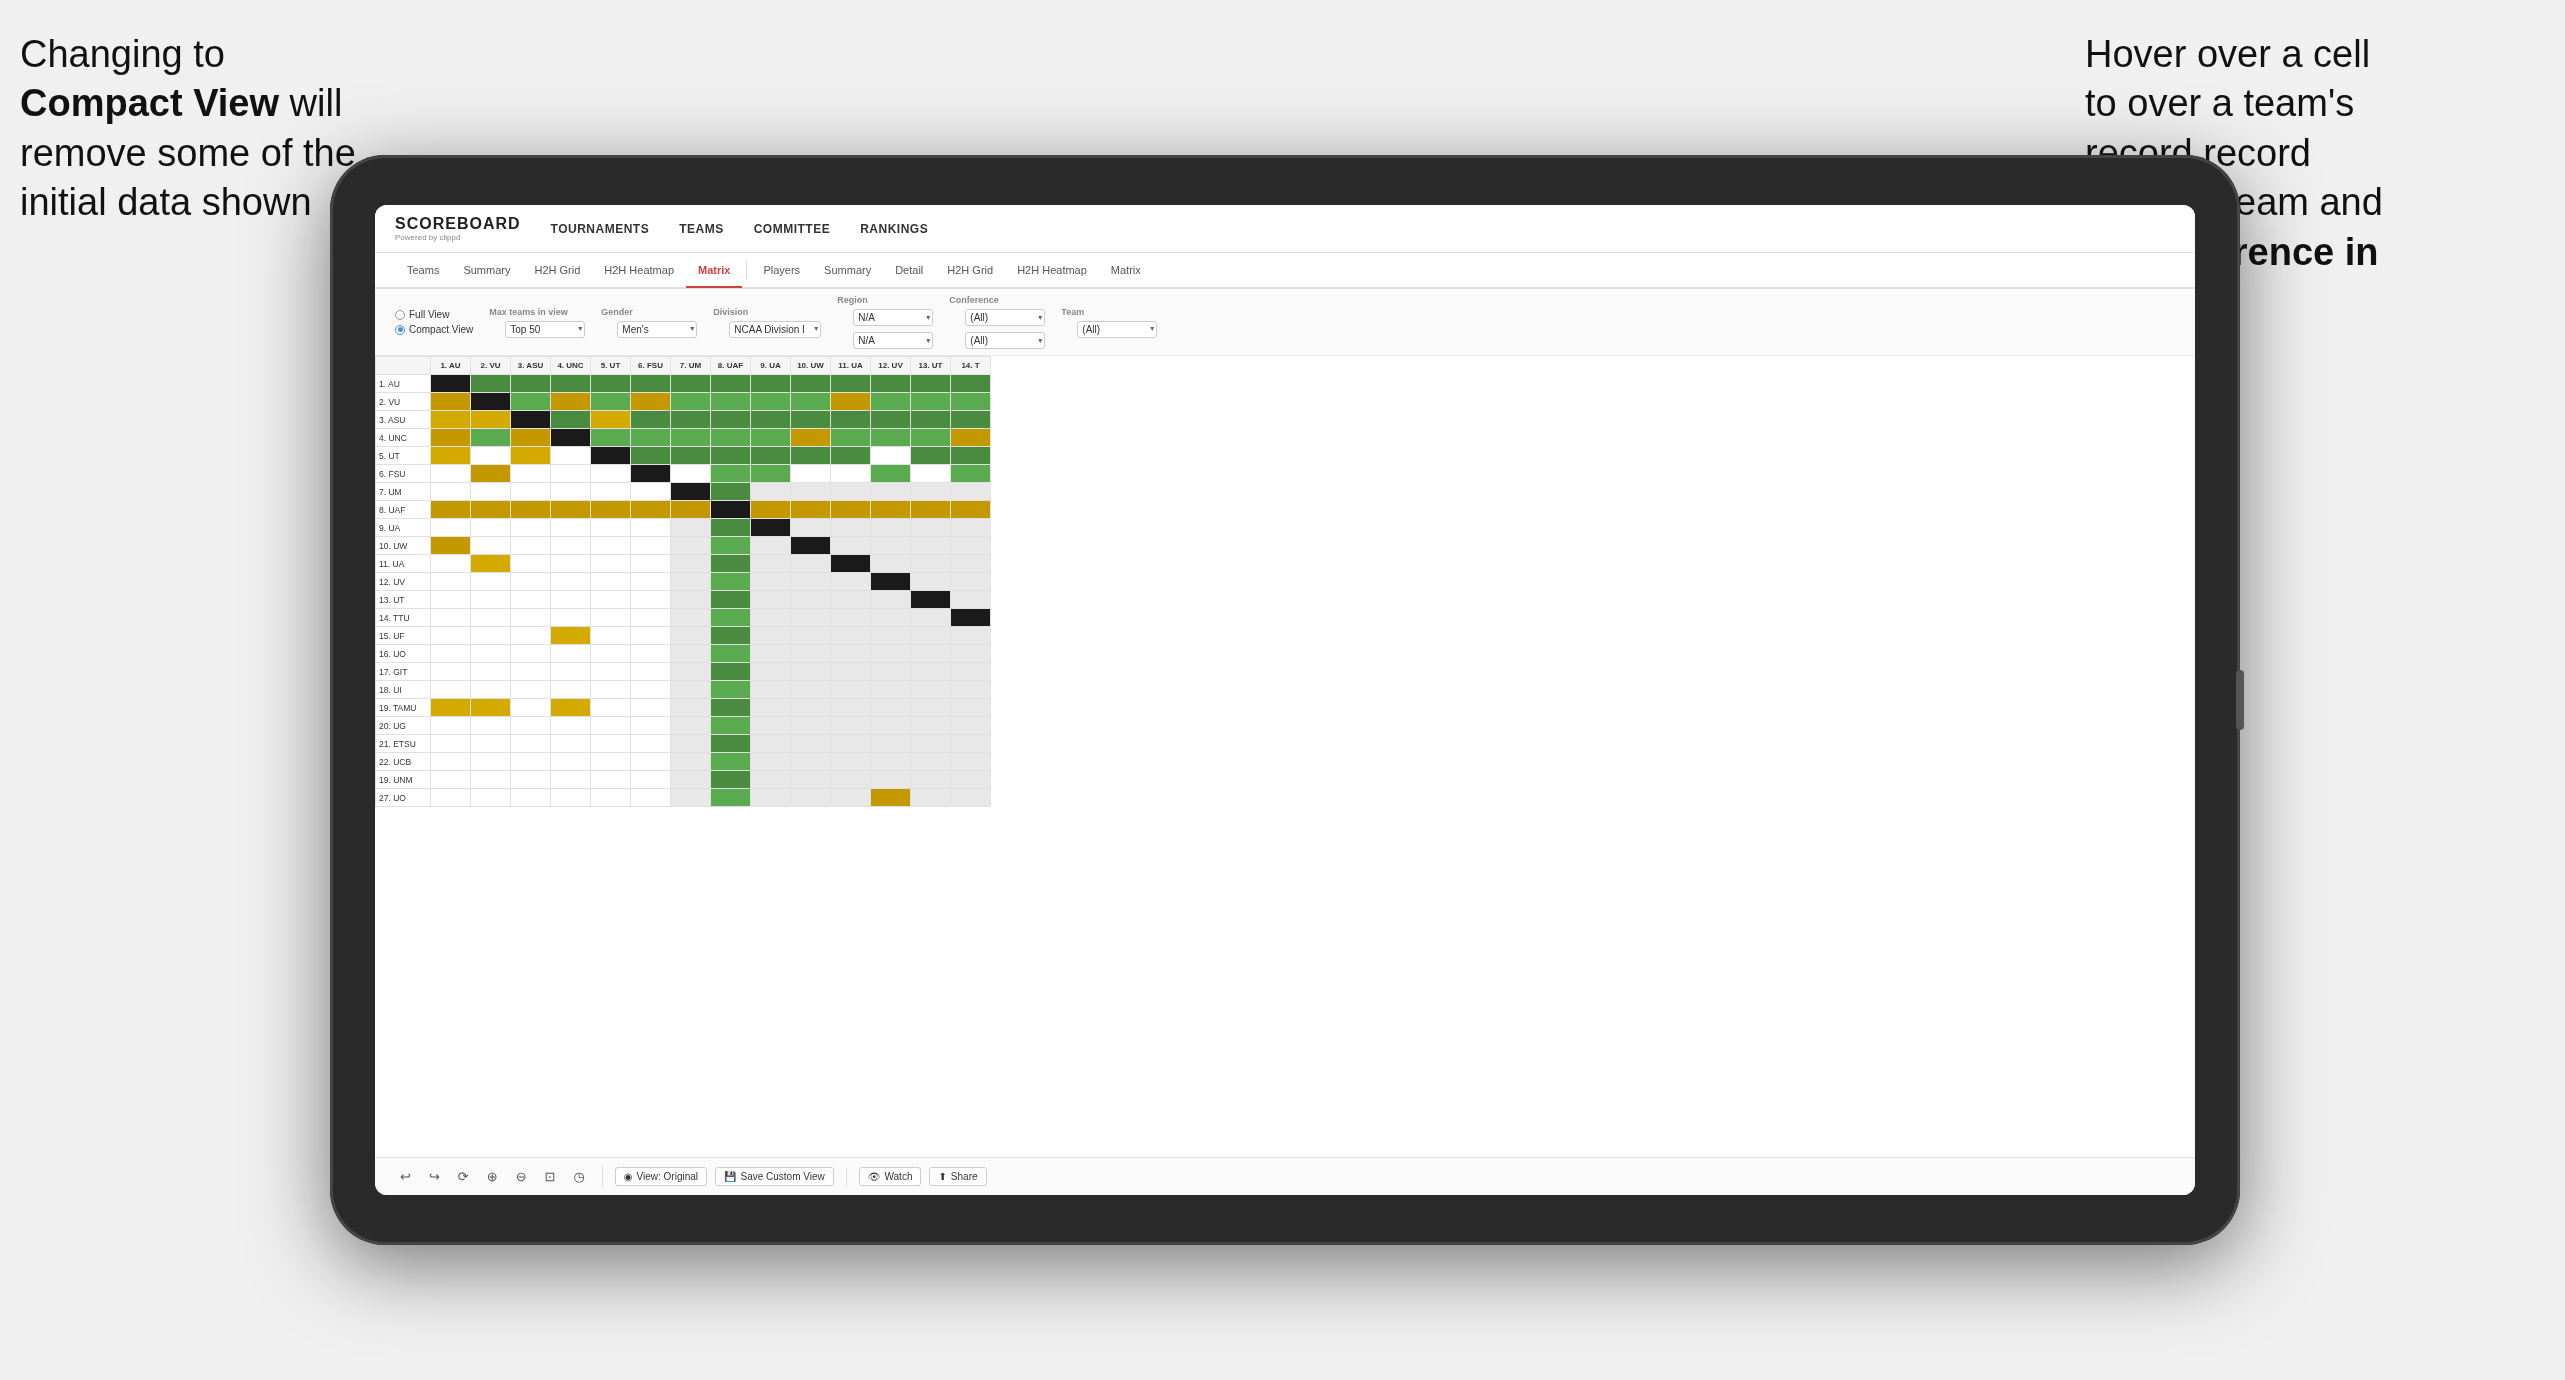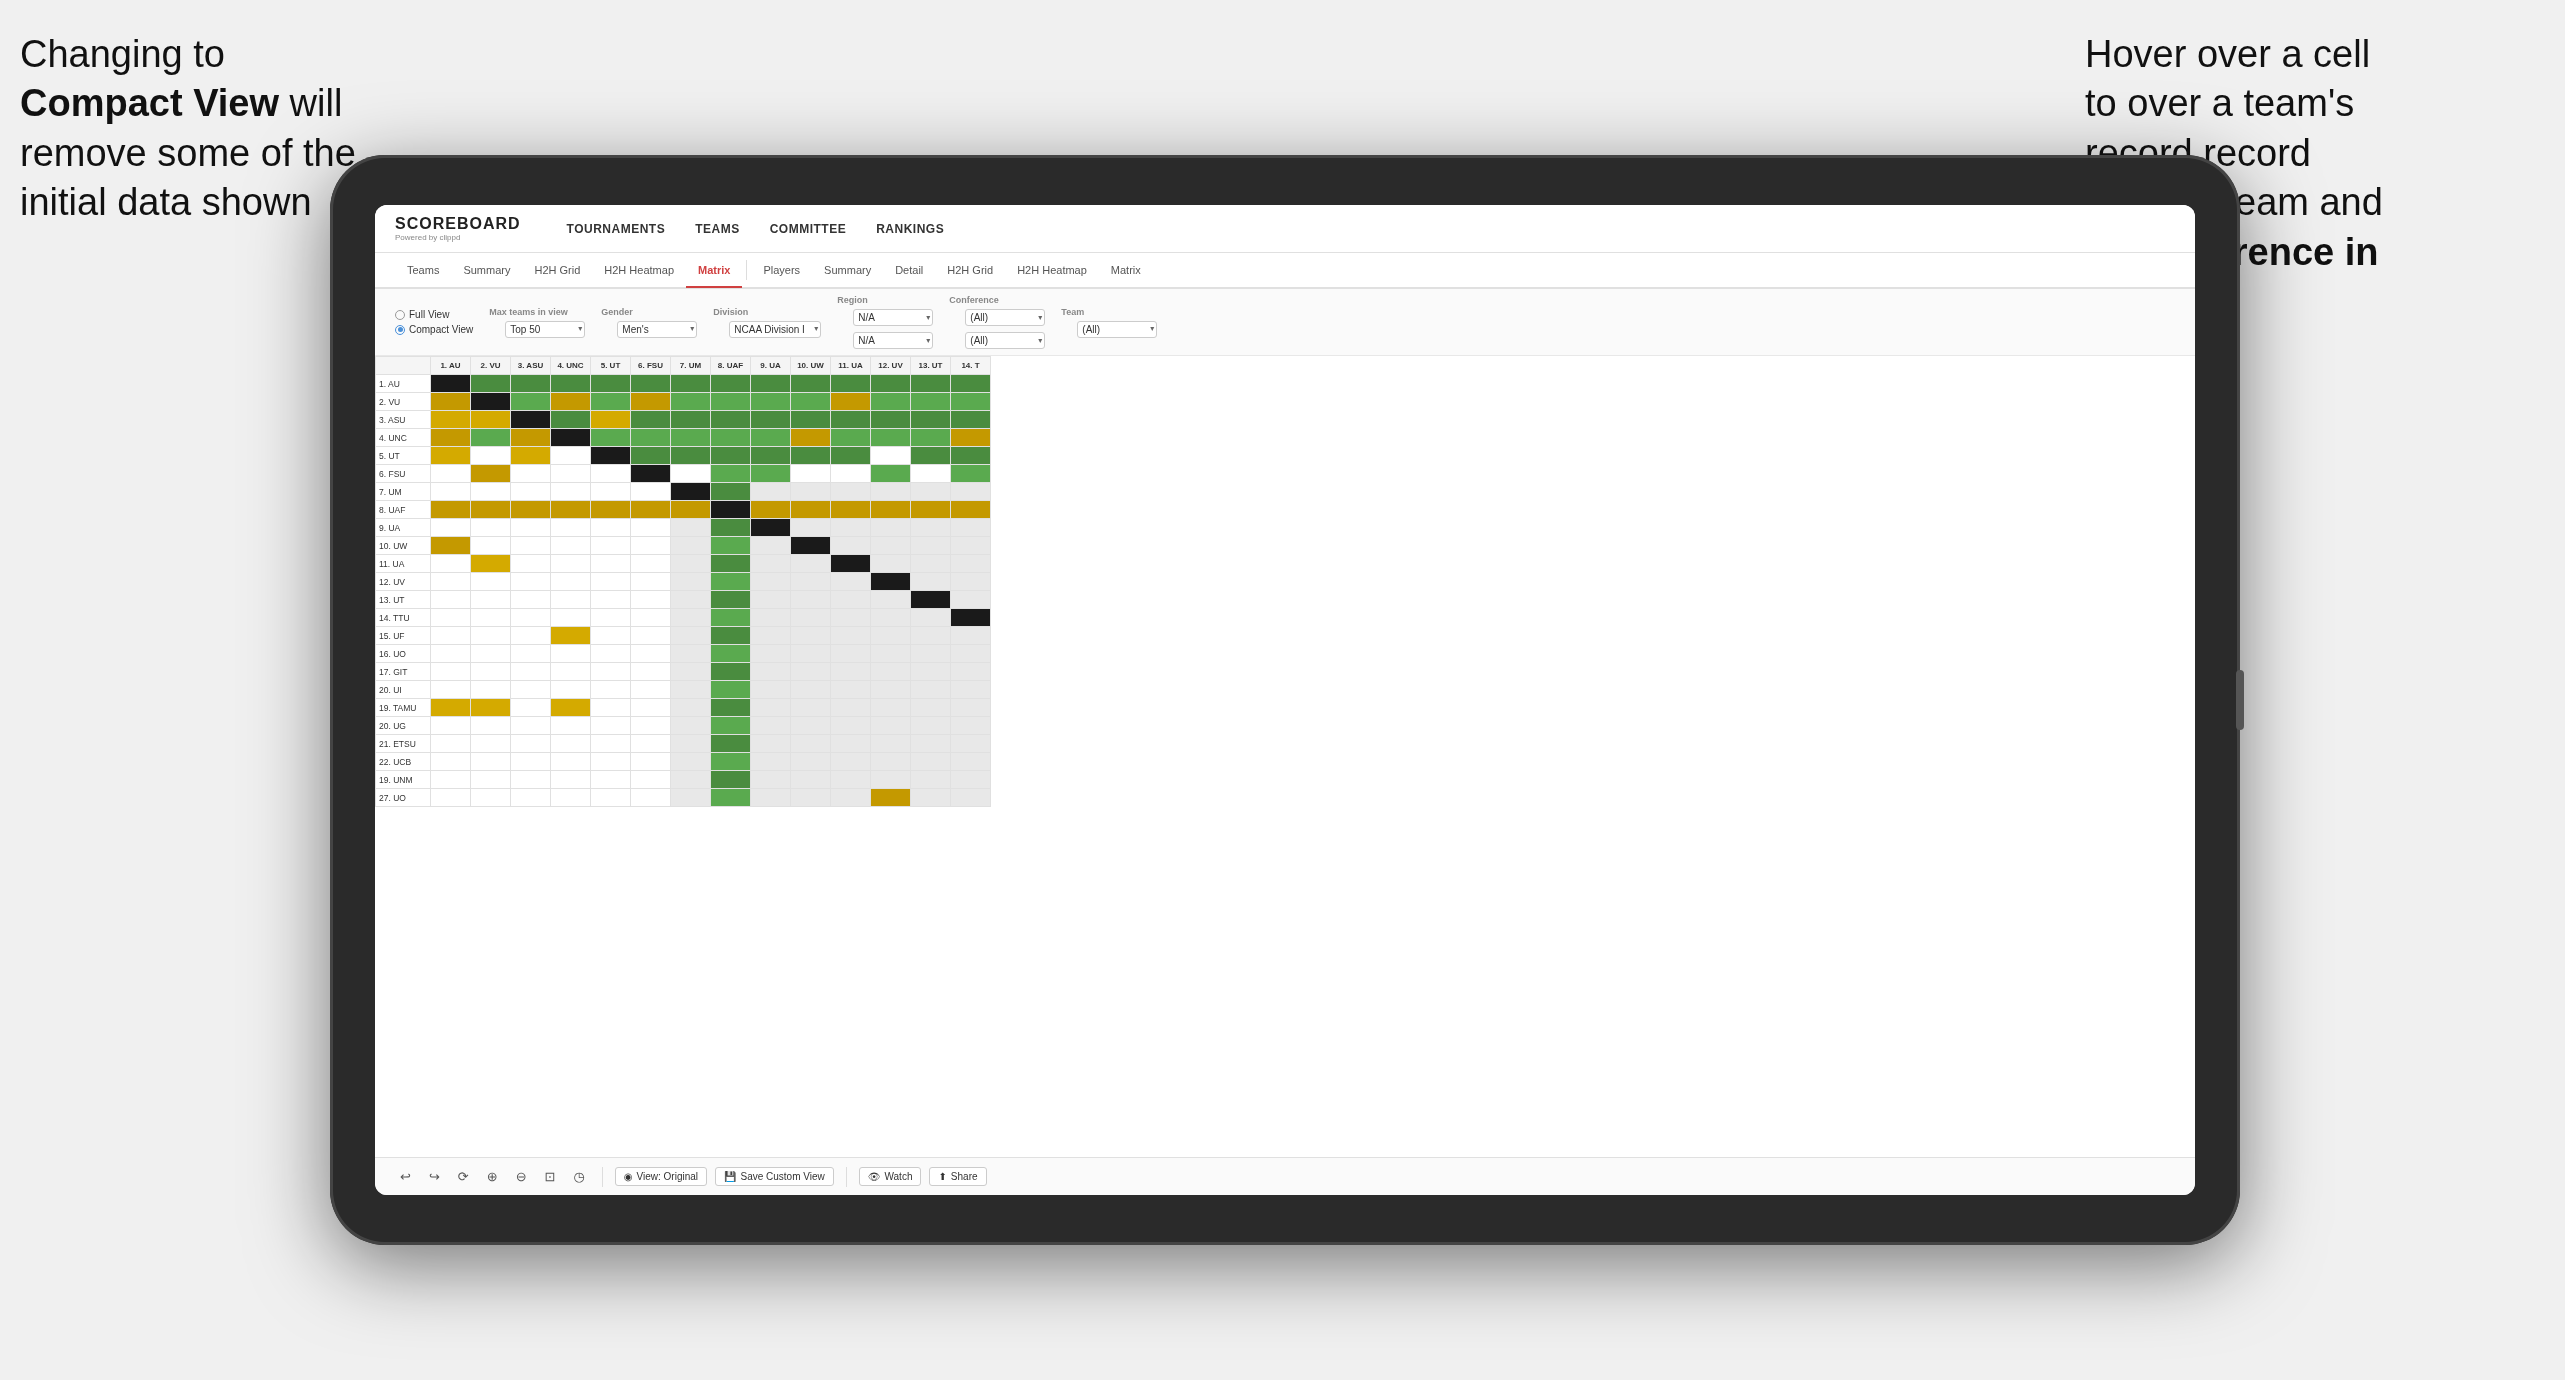--- a/index.html
+++ b/index.html
@@ -96,21 +96,21 @@
       padding: 0 20px;
       height: 48px;
       border-bottom: 1px solid #e0e0e0;
       background: #fff;
       flex-shrink: 0;
     }
 
     .logo-area {
       display: flex;
       flex-direction: column;
-      margin-right: 46px;
+      margin-right: 30px;
     }
     .logo-title {
       font-size: 16px;
       font-weight: 900;
       letter-spacing: 1px;
       color: #222;
     }
     .logo-sub {
       font-size: 8px;
       color: #888;
@@ -823,21 +823,21 @@
                 <td style="background: rgb(232, 232, 232); min-width: 40px; height: 18px;"></td>
                 <td style="background: rgb(74, 140, 63); min-width: 40px; height: 18px;"></td>
                 <td style="background: rgb(232, 232, 232); min-width: 40px; height: 18px;"></td>
                 <td style="background: rgb(232, 232, 232); min-width: 40px; height: 18px;"></td>
                 <td style="background: rgb(232, 232, 232); min-width: 40px; height: 18px;"></td>
                 <td style="background: rgb(232, 232, 232); min-width: 40px; height: 18px;"></td>
                 <td style="background: rgb(232, 232, 232); min-width: 40px; height: 18px;"></td>
                 <td style="background: rgb(232, 232, 232); min-width: 40px; height: 18px;"></td>
               </tr>
               <tr>
-                <td class="row-label">20. UI</td>
+                <td class="row-label">18. UI</td>
                 <td style="background: rgb(255, 255, 255); min-width: 40px; height: 18px;"></td>
                 <td style="background: rgb(255, 255, 255); min-width: 40px; height: 18px;"></td>
                 <td style="background: rgb(255, 255, 255); min-width: 40px; height: 18px;"></td>
                 <td style="background: rgb(255, 255, 255); min-width: 40px; height: 18px;"></td>
                 <td style="background: rgb(255, 255, 255); min-width: 40px; height: 18px;"></td>
                 <td style="background: rgb(255, 255, 255); min-width: 40px; height: 18px;"></td>
                 <td style="background: rgb(232, 232, 232); min-width: 40px; height: 18px;"></td>
                 <td style="background: rgb(90, 170, 79); min-width: 40px; height: 18px;"></td>
                 <td style="background: rgb(232, 232, 232); min-width: 40px; height: 18px;"></td>
                 <td style="background: rgb(232, 232, 232); min-width: 40px; height: 18px;"></td>

